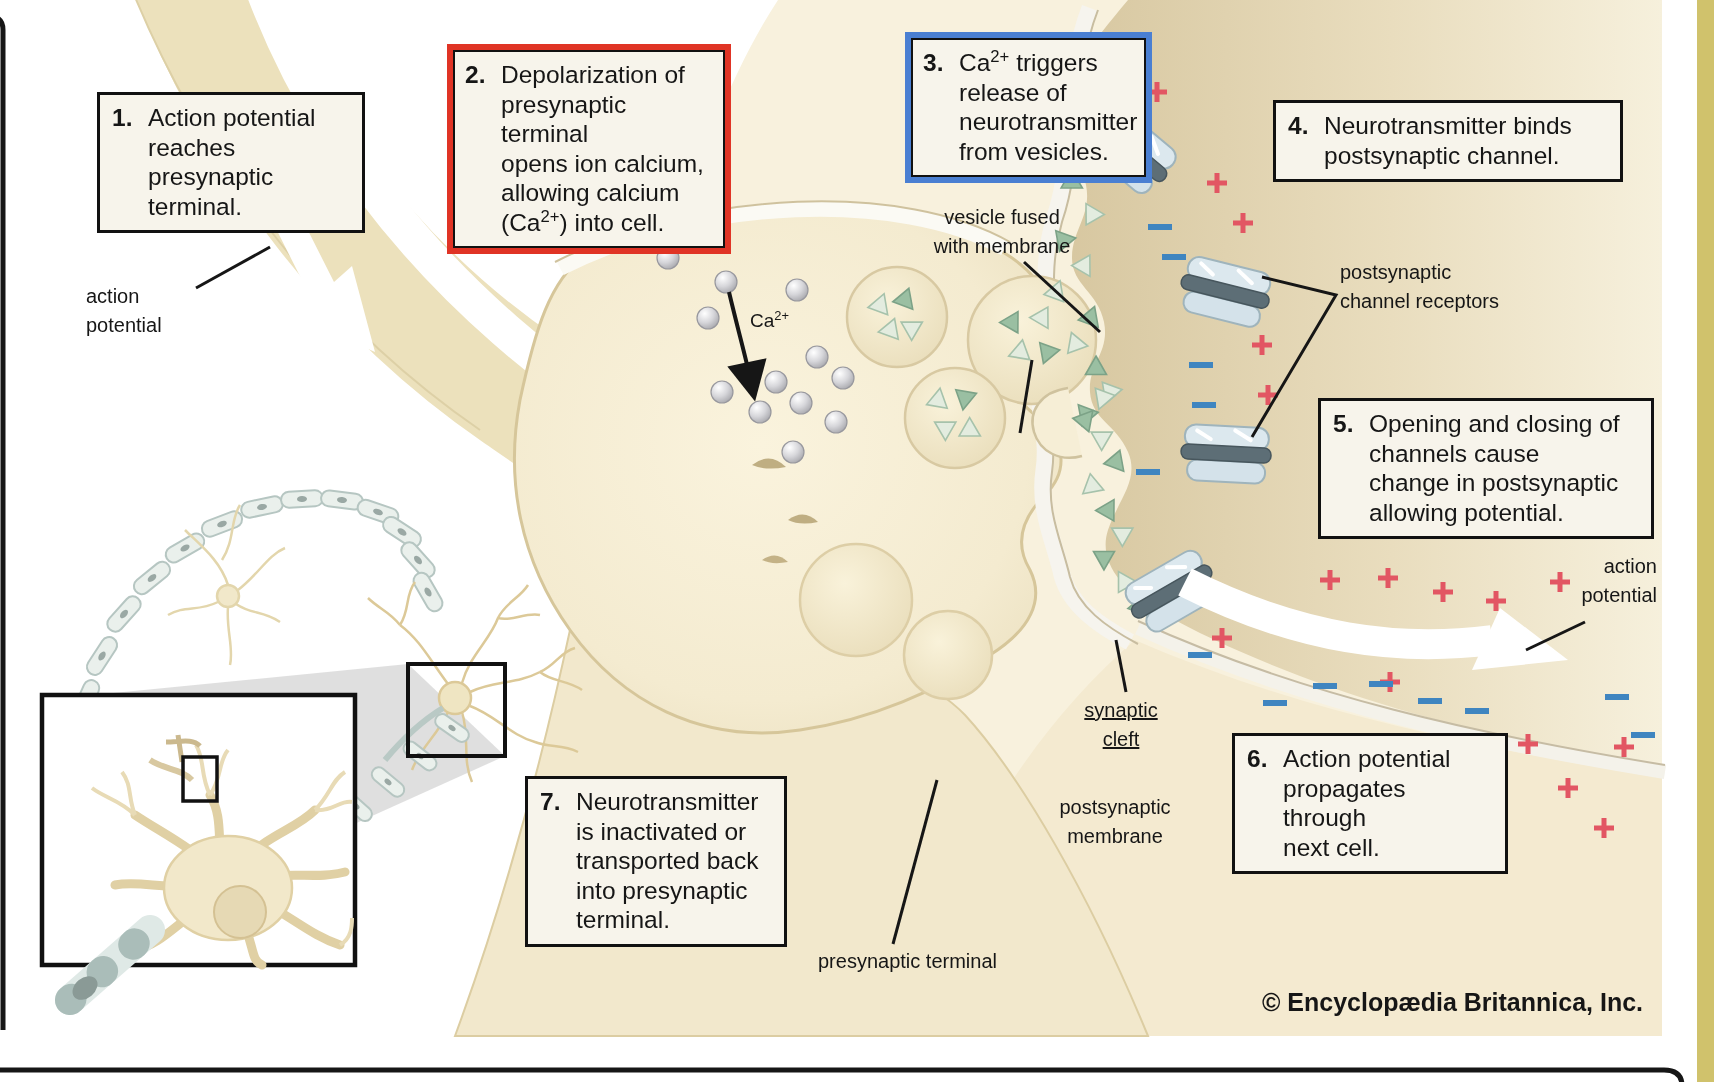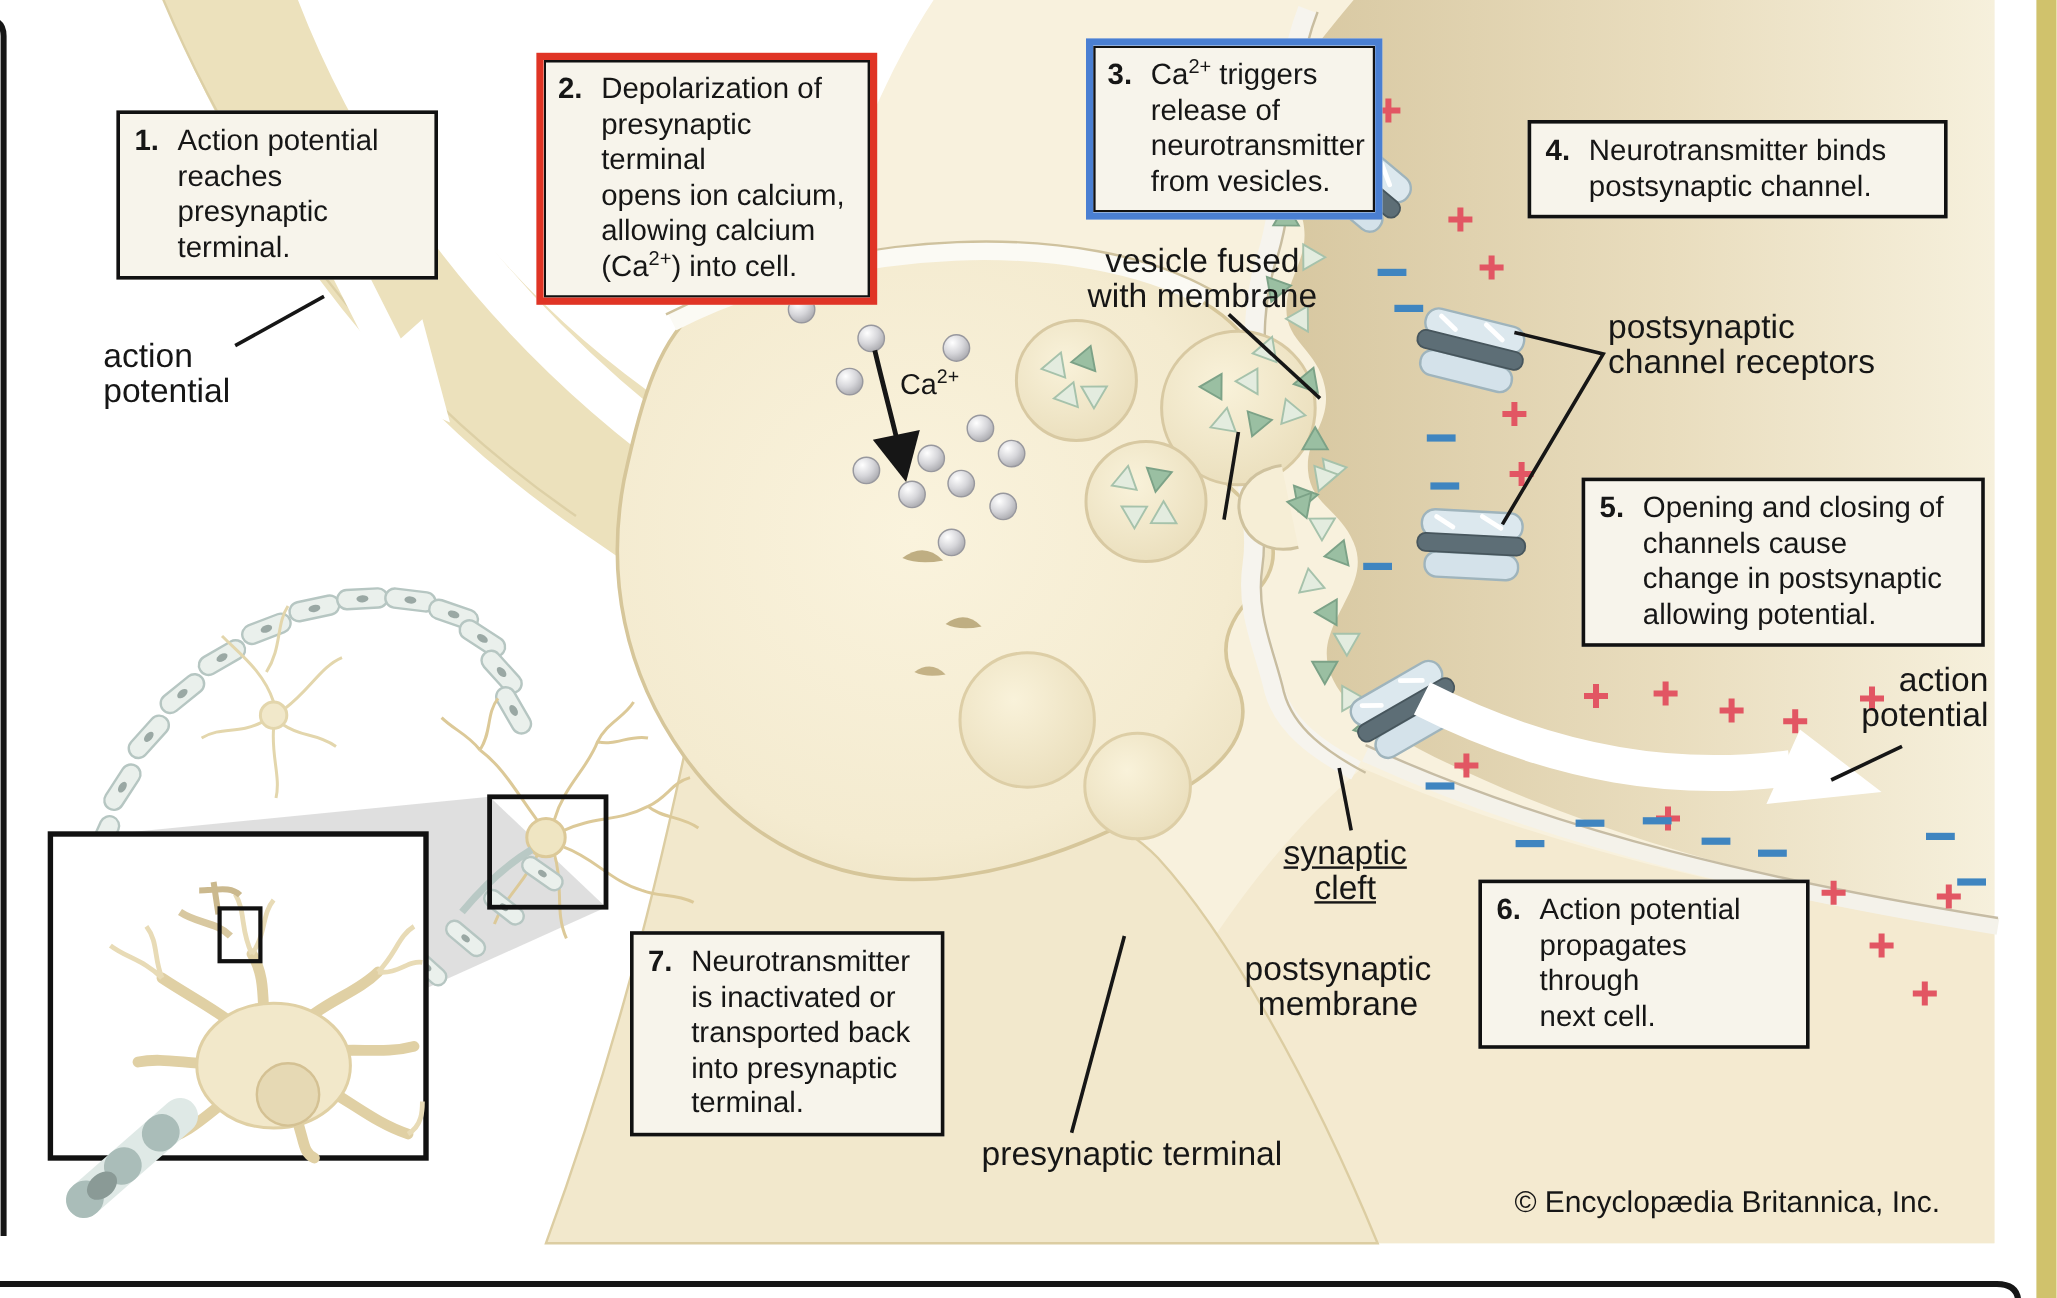--- a/index.html
+++ b/index.html
@@ -4,21 +4,21 @@
 <style>
   html,body{margin:0;padding:0;background:#ffffff;}
   #stage{position:relative;width:1714px;height:1082px;overflow:hidden;background:#ffffff;
          font-family:"Liberation Sans","DejaVu Sans",sans-serif;color:#161616;}
   #art{position:absolute;left:0;top:0;}
   .box{position:absolute;background:#f7f4eb;border:3.5px solid #111;padding:8px 10px 9px 12px;
        display:flex;box-sizing:border-box;font-size:24.5px;line-height:29.5px;}
   .box .num{font-weight:bold;width:36px;flex:0 0 36px;}
   .box.red{border:6px solid #e03425;box-shadow:inset 0 0 0 2px #111;padding:10px 10px 11px 12px;}
   .box.blue{border:6px solid #4a7fd2;box-shadow:inset 0 0 0 2px #111;padding:10px 10px 11px 12px;}
-  .lbl{position:absolute;font-size:28px;line-height:29px;white-space:nowrap;}
+  .lbl{position:absolute;font-size:20px;line-height:29px;white-space:nowrap;}
   .sup{font-size:0.68em;vertical-align:super;line-height:0;}
   .copyright{position:absolute;font-size:25px;}
 </style>
 </head>
 <body>
 
 <div id="stage">
 
 <svg id="art" width="1714" height="1082" viewBox="0 0 1714 1082">
   <defs>
@@ -394,21 +394,21 @@
           <div><span>is inactivated or</span></div>
           <div><span>transported back</span></div>
           <div><span>into presynaptic</span></div>
           <div><span>terminal.</span></div>
         </div>
       </div>
       <div class="lbl" style="left: 86px; top: 282px; width: 140px; text-align: left;">
         <div><span>action</span></div>
         <div><span>potential</span></div>
       </div>
-      <div class="lbl" style="left: 750px; top: 306px; width: 100px; text-align: left; font-size: 24px;">
+      <div class="lbl" style="left: 750px; top: 306px; width: 100px; text-align: left; font-size: 19px;">
         <div><span>Ca</span><span class="sup">2+</span></div>
       </div>
       <div class="lbl" style="left: 898px; top: 203px; width: 208px; text-align: center;">
         <div><span>vesicle fused</span></div>
         <div><span>with membrane</span></div>
       </div>
       <div class="lbl" style="left: 1340px; top: 258px; width: 232px; text-align: left;">
         <div><span>postsynaptic</span></div>
         <div><span>channel receptors</span></div>
       </div>
@@ -422,14 +422,14 @@
       </div>
       <div class="lbl" style="left: 818px; top: 947px; width: 250px; text-align: left;">
         <div><span>presynaptic terminal</span></div>
       </div>
       <div class="lbl" style="left: 1533px; top: 552px; width: 124px; text-align: right;">
         <div><span>action</span></div>
         <div><span>potential</span></div>
       </div>
     </div>
 
-<div class="copyright" style="left:1262px;top:988px;">© Encyclopædia Britannica, Inc.</div>
+<div class="copyright" style="left:1262px;top:988px;font-weight:bold;">© Encyclopædia Britannica, Inc.</div>
 </div>
 
 </body></html>

